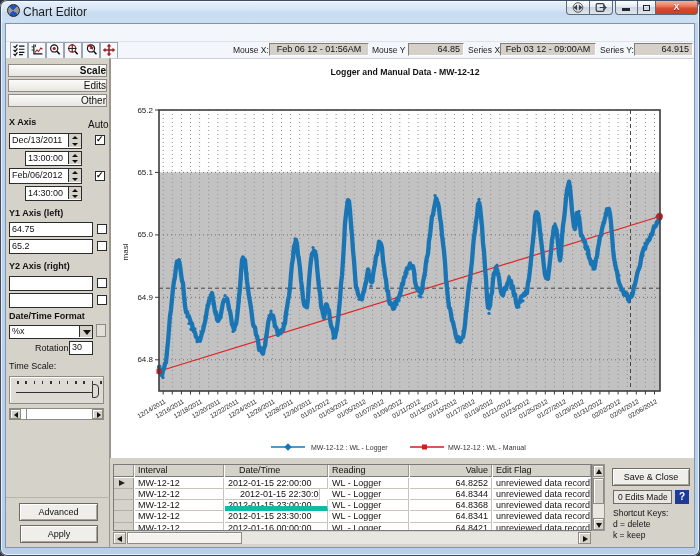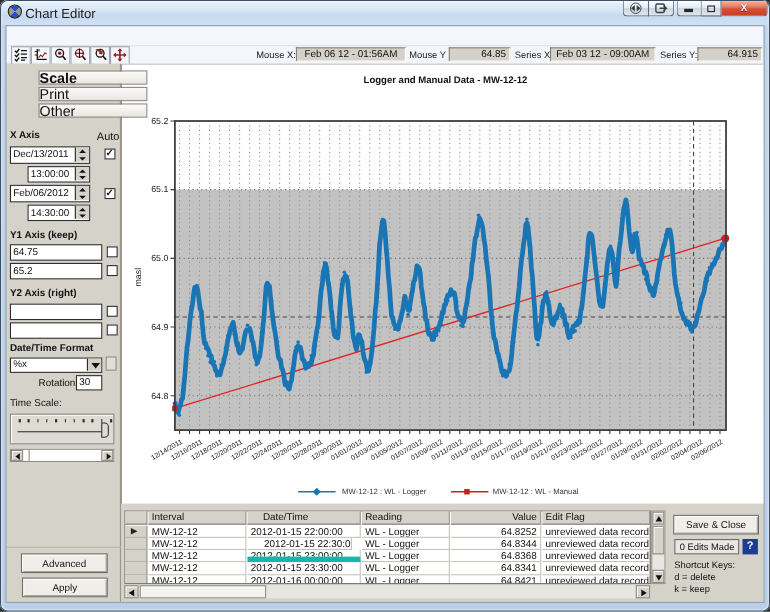--- a/index.html
+++ b/index.html
@@ -26,21 +26,21 @@
 #menuitems{position:absolute;left:0;top:24px;width:700px;height:17px;font-size:10px;color:#222;}
 #menuitems span{position:absolute;top:3px;}
 #toolstrip{position:absolute;left:6px;top:41px;width:688px;height:17px;background:#f3f6fb;border-top:1px solid #dde3ec;}
 #toolitems{position:absolute;left:0;top:41px;width:700px;height:17px;}
 .tbtn{position:absolute;top:1px;width:18px;height:17px;background:#f6f8fb;border:1px solid #9aa4b2;}
 .tlabel{position:absolute;top:4px;font-size:8.5px;color:#1a1a1a;}
 .tfield{position:absolute;top:2px;height:13px;background:#d5d1c9;border-top:1px solid #848078;border-left:1px solid #848078;border-bottom:1px solid #fff;border-right:1px solid #fff;font-size:9px;color:#111;line-height:11px;}
 #sidebar{position:absolute;left:6px;top:58px;width:104px;height:489px;background:#d5d2ca;border-right:1px solid #9a968e;}
 #chartwrap{position:absolute;left:110px;top:58px;width:584px;height:400px;background:#fff;border-left:1px solid #9a968e;border-top:1px solid #c8cdd6;}
 #bottomstrip{position:absolute;left:110px;top:458px;width:584px;height:89px;background:#d5d2ca;}
-.tab{position:absolute;background:linear-gradient(#fbfbfa,#e8e6e1);border:1px solid #8f8b84;text-align:left;font-size:13px;line-height:12px;color:#111;margin-left:27px;}
+.tab{position:absolute;background:linear-gradient(#fbfbfa,#e8e6e1);border:1px solid #8f8b84;text-align:right;font-size:10px;line-height:12px;color:#111;}
 .blab{position:absolute;font-size:9px;font-weight:bold;color:#111;white-space:nowrap;}
 .slab{position:absolute;font-size:9px;color:#111;white-space:nowrap;}
 .sfield{position:absolute;background:#fff;border:1.4px solid #2c2c2c;font-size:9px;color:#111;padding-left:2px;}
 .spin{position:absolute;width:13px;background:#d5d2ca;border-left:1.4px solid #2c2c2c;}
 .spin:before,.spin:after{content:"";position:absolute;left:3px;border-left:3px solid transparent;border-right:3px solid transparent;}
 .spin:before{top:1.5px;border-bottom:3.5px solid #111;}
 .spin:after{bottom:1.5px;border-top:3.5px solid #111;}
 .chk{position:absolute;width:10px;height:10px;background:#fff;border:1.4px solid #2c2c2c;}
 .chk.on:before{content:"\2713";position:absolute;left:0px;top:-2px;font-size:9px;font-weight:bold;color:#111;}
 .btn{position:absolute;background:#f0eeea;border:1px solid #6f6b64;box-shadow:inset 1px 1px 0 #fff, inset -1px -1px 0 #a8a49c;text-align:center;font-size:9px;color:#111;}
@@ -610,31 +610,31 @@
       </div>
 <div class="btn" style="left:502px;top:10px;width:78px;height:18px;line-height:17px;font-size:9px;">Save &amp; Close</div>
 <div style="position:absolute;left:503px;top:32px;width:59px;height:14px;background:#e9e7e3;border:1px solid #6f6b64;font-size:8.5px;color:#111;padding-left:4px;line-height:12px;">0 Edits Made</div>
 <div style="position:absolute;left:565px;top:32px;width:14px;height:14px;background:#1c3a96;color:#fff;font-weight:bold;font-size:10px;text-align:center;line-height:14px;">?</div>
 <div style="position:absolute;left:503px;top:50px;font-size:8.5px;color:#111;">Shortcut Keys:</div>
 <div style="position:absolute;left:503px;top:61px;font-size:8.5px;color:#111;">d = delete</div>
 <div style="position:absolute;left:503px;top:72px;font-size:8.5px;color:#111;">k = keep</div>
   </div>
   <div id="sidebar">
 <div class="tab" style="left:2px;top:6px;width:99px;height:13px;font-weight:bold;">Scale</div>
-<div class="tab" style="left:2px;top:21px;width:99px;height:13px;">Print</div>
+<div class="tab" style="left:2px;top:21px;width:99px;height:13px;">Edits</div>
 <div class="tab" style="left:2px;top:36px;width:99px;height:13px;">Other</div>
 <div class="blab" style="left:3px;top:59px;">X Axis</div>
 <div class="slab" style="left:82px;top:61px;font-size:10px;">Auto</div>
 <div class="sfield" style="left:3px;top:75px;width:73px;height:16px;line-height:13px;">Dec/13/2011<div class="spin" style="right:0;top:0;height:13px;"></div></div>
 <div class="chk on" style="left:89px;top:77px;"></div>
 <div class="sfield" style="left:19px;top:93px;width:57px;height:15px;line-height:12px;">13:00:00<div class="spin" style="right:0;top:0;height:12px;"></div></div>
 <div class="sfield" style="left:3px;top:110px;width:73px;height:16px;line-height:13px;">Feb/06/2012<div class="spin" style="right:0;top:0;height:13px;"></div></div>
 <div class="chk on" style="left:89px;top:113px;"></div>
 <div class="sfield" style="left:19px;top:128px;width:57px;height:15px;line-height:12px;">14:30:00<div class="spin" style="right:0;top:0;height:12px;"></div></div>
-<div class="blab" style="left:3px;top:150px;">Y1 Axis (keep)</div>
+<div class="blab" style="left:3px;top:150px;">Y1 Axis (left)</div>
 <div class="sfield" style="left:3px;top:164px;width:84px;height:15px;line-height:12px;">64.75</div>
 <div class="chk" style="left:91px;top:166px;"></div>
 <div class="sfield" style="left:3px;top:181px;width:84px;height:15px;line-height:12px;">65.2</div>
 <div class="chk" style="left:91px;top:183px;"></div>
 <div class="blab" style="left:3px;top:203px;">Y2 Axis (right)</div>
 <div class="sfield" style="left:3px;top:218px;width:84px;height:15px;"></div>
 <div class="chk" style="left:91px;top:220px;"></div>
 <div class="sfield" style="left:3px;top:235px;width:84px;height:15px;"></div>
 <div class="chk" style="left:91px;top:237px;"></div>
 <div class="blab" style="left:3px;top:253px;">Date/Time Format</div>

